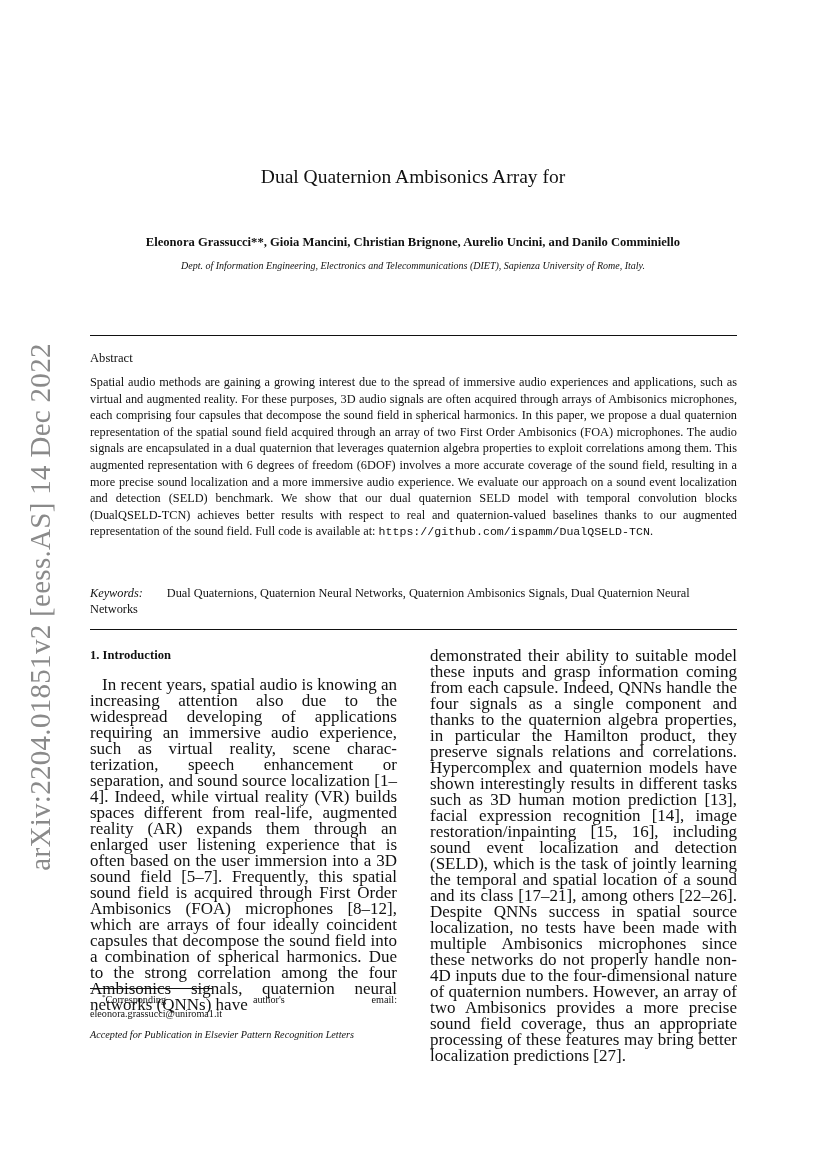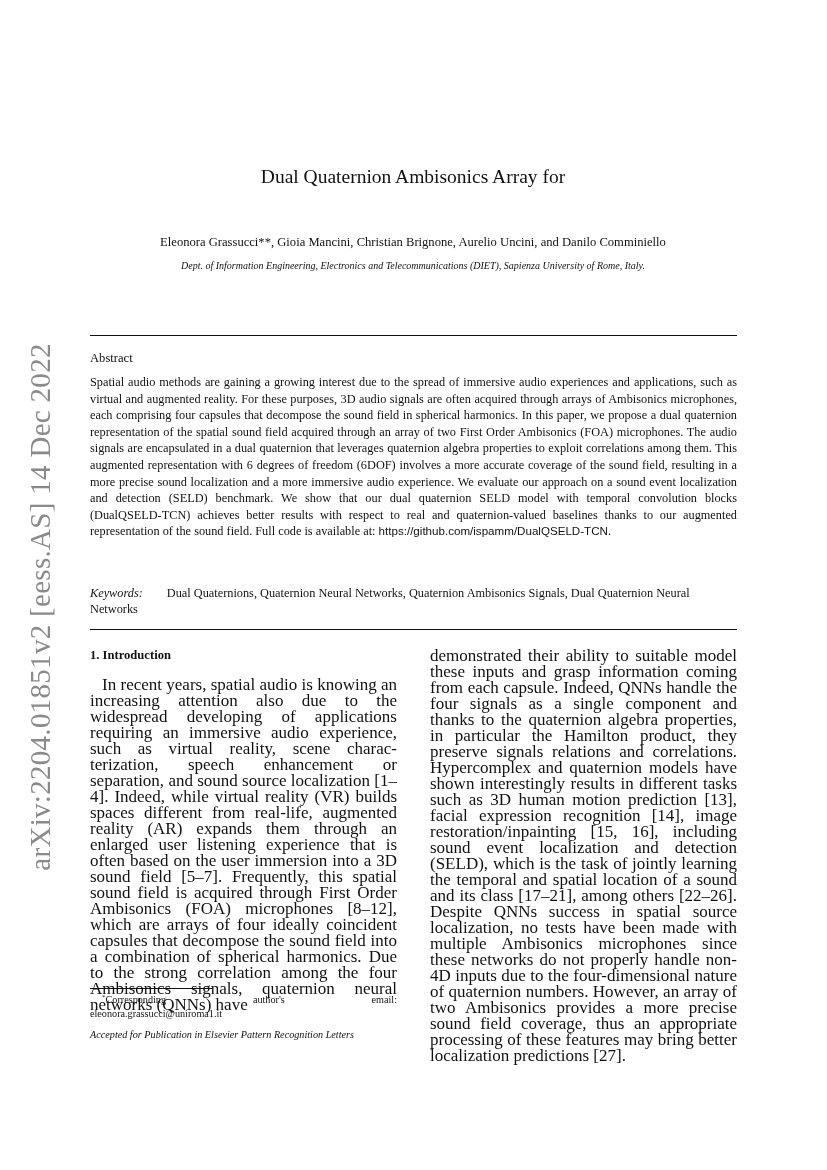--- a/index.html
+++ b/index.html
@@ -15,37 +15,37 @@
     transform: translate(-50%, -50%) rotate(-90deg);
     white-space: nowrap; font-size: 29px; color: #8a8a8a; letter-spacing: 0.3px;
     font-family: "Liberation Serif", serif;
   }
   .title {
     position: absolute; left: 90px; width: 646px; top: 164px;
     text-align: center; font-size: 19.5px; line-height: 25px; color: #111;
   }
   .authors {
     position: absolute; left: 90px; width: 646px; top: 235px;
-    text-align: center; font-size: 12.6px;
+    text-align: center; font-size: 12.6px; font-weight: bold;
   }
   .affil {
     position: absolute; left: 90px; width: 646px; top: 260px;
     text-align: center; font-size: 10px; font-style: italic;
   }
   .rule { position: absolute; left: 90px; width: 647px; height: 0; border-top: 1.3px solid #111; }
   .rule.top { top: 335px; }
   .rule.bottom { top: 629px; }
   .abstract-head {
     position: absolute; left: 90px; top: 351px; font-weight: normal; font-size: 12.6px;
   }
   .abstract-body {
     position: absolute; left: 90px; top: 374px; width: 647px;
     font-size: 12.3px; line-height: 16.6px; text-align: justify;
   }
-  .mono { font-family: Liberation Sans, sans-serif; font-size: 11.6px; }
+  .mono { font-family: Liberation Mono, monospace; font-size: 11.6px; }
   .keywords {
     position: absolute; left: 90px; top: 585px; width: 647px;
     font-size: 12.3px; line-height: 16.4px;
   }
   .keywords .kw-label { font-style: italic; margin-right: 24px; }
   .section-head {
     position: absolute; left: 90px; top: 648px; font-weight: bold; font-size: 12.6px;
   }
   .col {
     position: absolute; font-size: 17px; line-height: 16px; text-align: justify;

